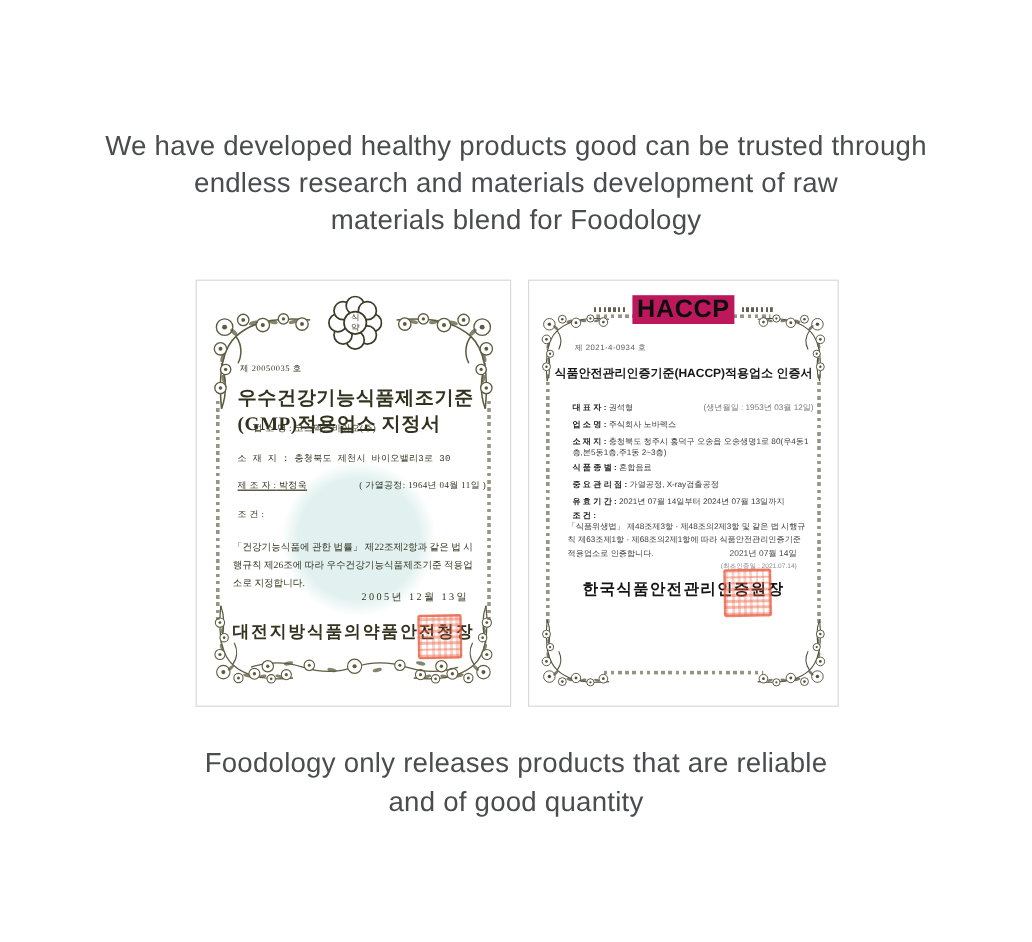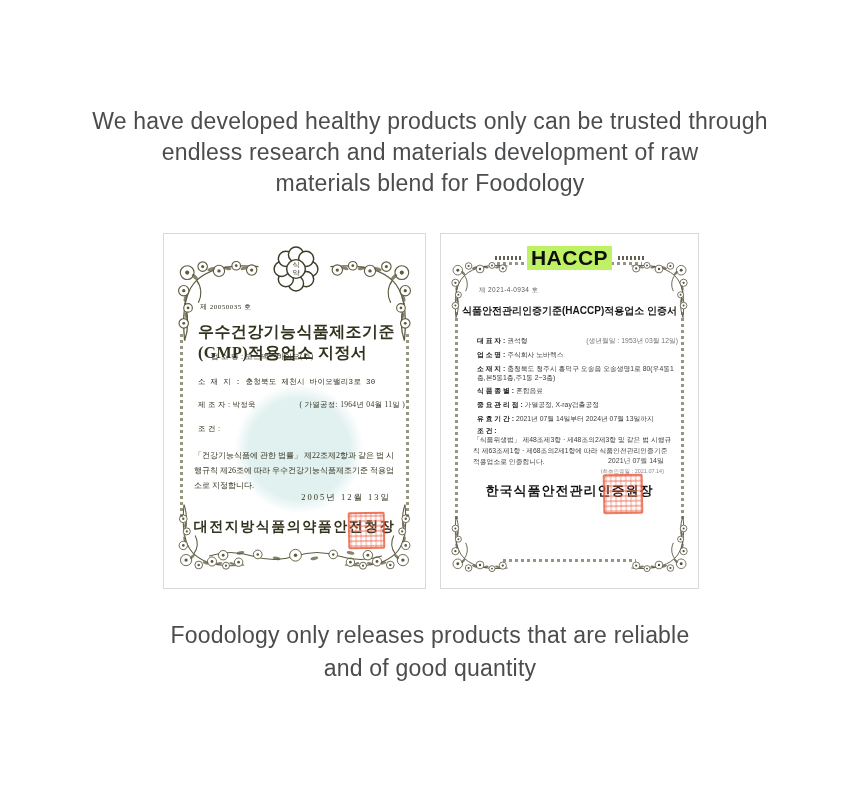--- a/index.html
+++ b/index.html
@@ -43,21 +43,21 @@
   .gmp-doc{position:absolute;left:36px;top:68px;font-size:7px;color:#5f5f4c;letter-spacing:.5px;}
   .gmp-title{position:absolute;left:34px;right:18px;top:88px;font-size:16px;font-weight:700;letter-spacing:.4px;}
   .gmp-row{position:absolute;left:34px;right:20px;font-size:7.5px;letter-spacing:.3px;}
   .gmp-row .extra{float:right;}
   .gmp-body{position:absolute;left:30px;right:26px;top:214px;font-size:8px;line-height:15px;text-align:left;}
   .gmp-date{position:absolute;right:34px;top:258px;font-size:8.5px;letter-spacing:2px;}
   .gmp-issuer{position:absolute;left:0;right:0;top:284px;text-align:center;font-size:14px;font-weight:700;letter-spacing:1.5px;}
   .gmp-watermark{position:absolute;left:70px;top:150px;width:130px;height:130px;border-radius:50%;
     background:radial-gradient(circle,rgba(170,215,210,.35) 0 55%,transparent 70%);}
   .haccp-logo-row{position:absolute;left:0;right:0;top:12px;display:flex;align-items:center;justify-content:center;gap:6px;}
-  .haccp-logo{font-size:21px;font-weight:900;letter-spacing:.5px;color:#0e0e0e;background:#bef264;padding:0 4px;z-index:2;}
+  .haccp-logo{font-size:21px;font-weight:900;letter-spacing:.5px;color:#0e0e0e;background:#be185d;padding:0 4px;z-index:2;}
   .logo-wing{width:26px;height:4px;
     background:repeating-linear-gradient(90deg,rgba(60,56,40,.8) 0 2px,transparent 2px 4px);}
   .haccp-doc{position:absolute;left:38px;top:52px;font-size:6.5px;color:#5a5a5a;letter-spacing:.4px;}
   .haccp-title{position:absolute;left:10px;right:10px;top:70px;text-align:center;font-size:10px;font-weight:700;color:#161616;}
   .haccp-row{position:absolute;left:36px;right:20px;font-size:6.8px;color:#3a3a3a;line-height:9px;}
   .haccp-row .lbl{font-weight:700;color:#222;}
   .haccp-body{position:absolute;left:32px;right:24px;top:200px;font-size:6.8px;line-height:11px;color:#3a3a3a;}
   .haccp-date{position:absolute;right:34px;top:222px;font-size:7px;color:#444;text-align:right;}
   .haccp-date-sub{font-size:5.5px;color:#8a8a8a;margin-top:2px;}
   .haccp-issuer{position:absolute;left:0;right:0;top:248px;text-align:center;font-size:13px;font-weight:700;letter-spacing:1px;color:#141414;}
@@ -136,21 +136,21 @@
           <circle cx="17.9" cy="17.9" r="10.5"></circle>
         <circle cx="32" cy="12" r="10.5"></circle>
           <circle cx="46.1" cy="17.9" r="10.5"></circle>
         <circle cx="32" cy="32" r="13"></circle>
       </g>
     </symbol>
   </defs>
 </svg>
 
 <div class="heading top">
-  <div>We have developed healthy products only can be trusted through</div>
+  <div>We have developed healthy products good can be trusted through</div>
   <div>endless research and materials development of raw</div>
   <div>materials blend for Foodology</div>
 </div>
 
 <div class="cert" id="cert-gmp">
   <div class="gmp-watermark"></div>
 
   <svg class="orn tl" style="left:8px;top:24px;width:94px;height:86px;">
       <use href="#orn-corner"></use>
     </svg>
@@ -179,21 +179,21 @@
   <div class="gmp-title ktext">우수건강기능식품제조기준(GMP)적용업소 지정서</div>
 
   <div class="gmp-row ktext" style="top:118px;margin-left:13px;">
     <span>업  소  명 :</span>
     <span>코스맥스바이오(주)</span>
   </div>
   <div class="gmp-row ktext" style="top:143px;font-family:Liberation Mono, monospace;">
     <span>소  재  지 :</span>
     <span>충청북도 제천시 바이오밸리3로 30</span>
   </div>
-  <div class="gmp-row ktext" style="top:166px;">
+  <div class="gmp-row ktext" style="top:166px;text-decoration:underline;">
     <span>제  조  자 :</span>
     <span>박정욱</span>
     <span class="extra">( 가열공정: 1964년 04월 11일 )</span>
   </div>
   <div class="gmp-row ktext" style="top:190px;">
     <span>조       건 :</span>
     <span></span>
   </div>
 
   <div class="gmp-body ktext">「건강기능식품에 관한 법률」 제22조제2항과 같은 법 시행규칙 제26조에 따라 우수건강기능식품제조기준 적용업소로 지정합니다.</div>

